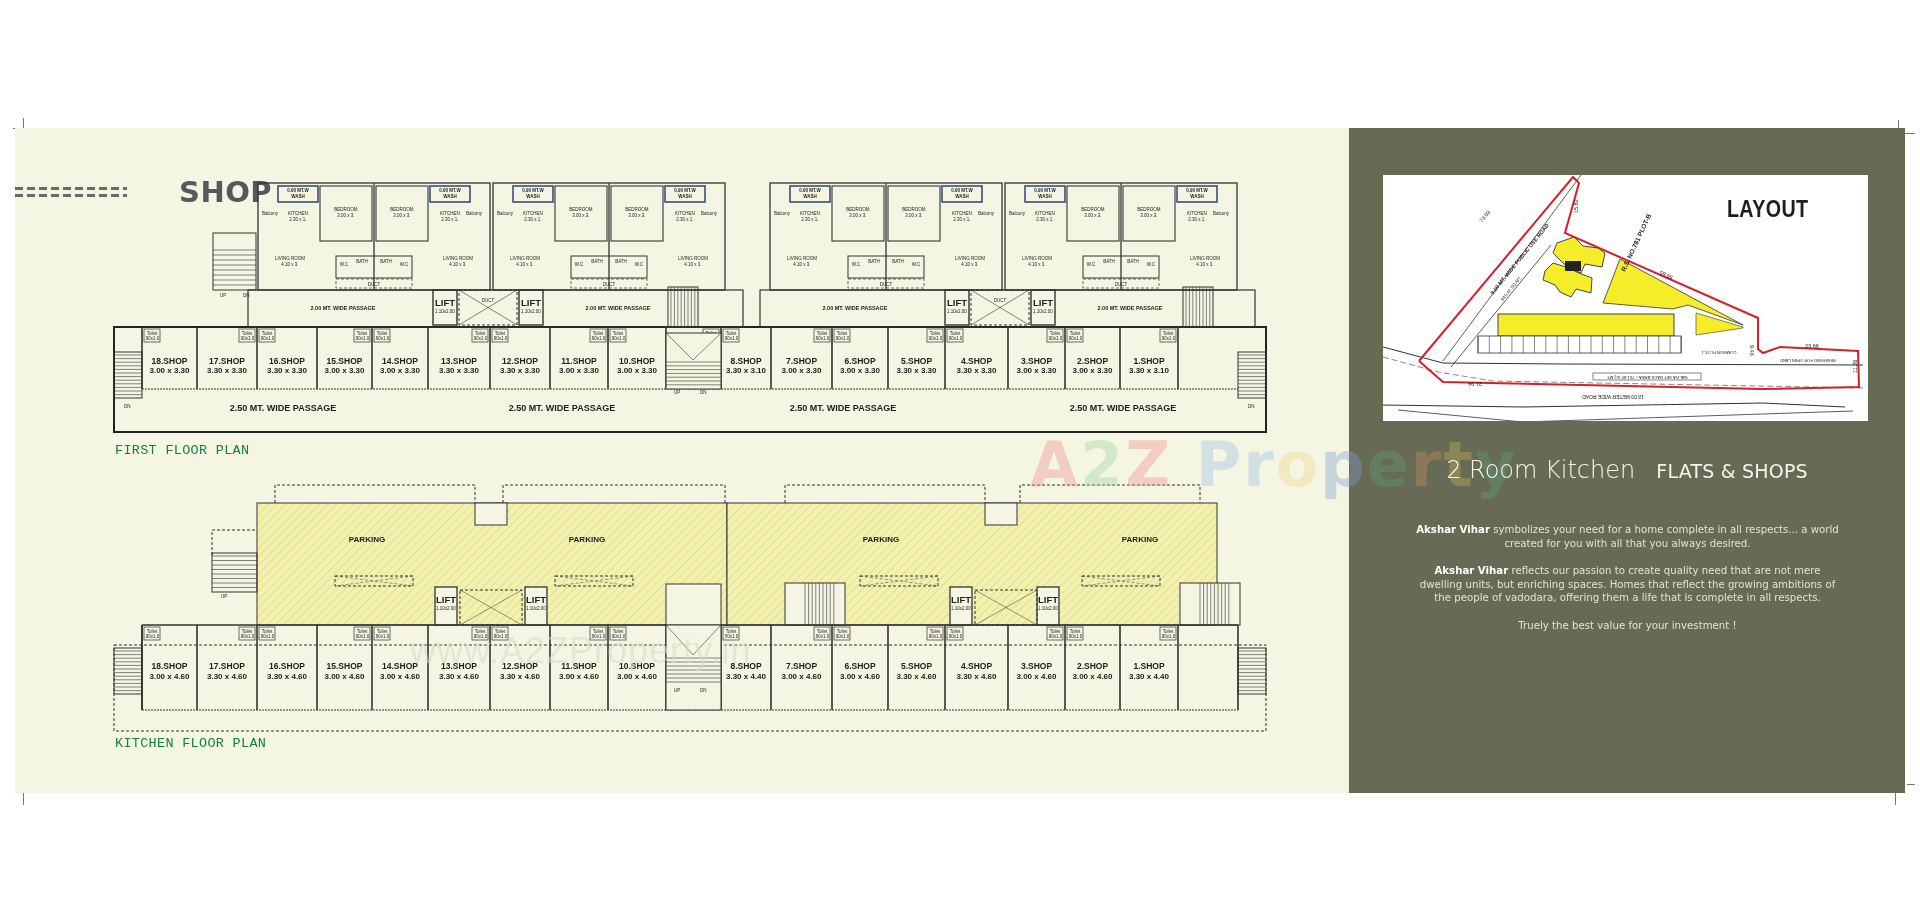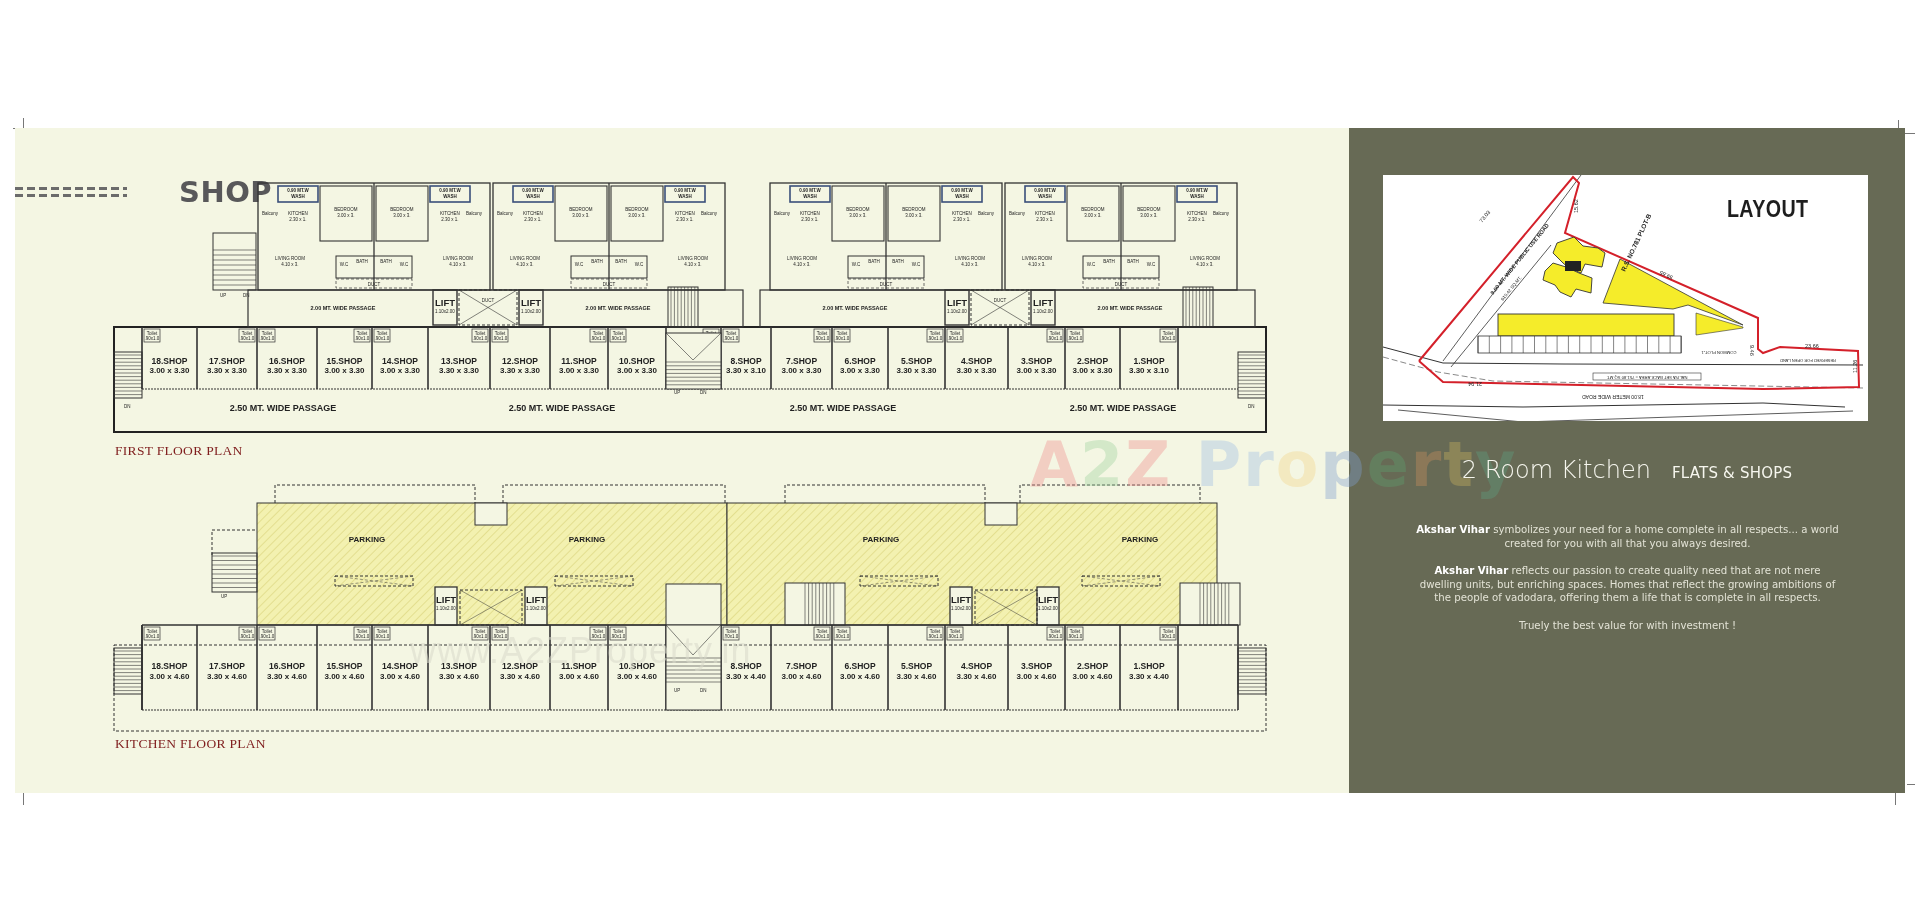--- a/index.html
+++ b/index.html
@@ -26,22 +26,22 @@
     background:
       repeating-linear-gradient(90deg, #6b6b6b 0 8px, transparent 8px 12px) 0 2px / 100% 3px no-repeat,
       repeating-linear-gradient(90deg, #6b6b6b 0 8px, transparent 8px 12px) 0 9px / 100% 3px no-repeat;
   }
   .shop-title {
     font-family: "DejaVu Sans", sans-serif; font-weight: bold;
     font-size: 29px; color: #58585a; letter-spacing: 0.5px;
   }
 
   .floor-label {
-    position: absolute; font-family: Liberation Serif, serif;
-    font-size: 13.5px; color: #7f1d1d; letter-spacing: 0.3px;
+    position: absolute; font-family: Liberation Mono, monospace;
+    font-size: 13.5px; color: #15803d; letter-spacing: 0.3px;
   }
 
   svg.plan { position: absolute; left: 0; top: 0; }
   svg text { font-family: "Liberation Sans", sans-serif; fill: #222; }
   .shop-name { font-size: 8.5px; font-weight: bold; }
   .shop-dim { font-size: 8px; font-weight: bold; }
   .tiny { font-size: 4.5px; }
   .small { font-size: 5.5px; }
   .passage-lbl { font-size: 9px; font-weight: bold; }
   .park-lbl { font-size: 8px; font-weight: bold; }
@@ -56,21 +56,21 @@
     font-family: "Liberation Sans", sans-serif; font-weight: bold;
     font-size: 24px; color: #1e1e1e; transform: scaleX(0.82); transform-origin: right top;
     letter-spacing: 0.5px;
   }
 
   .product-title {
     position: absolute; left: 1349px; top: 456px; width: 556px;
     text-align: center; color: #f6f6ee;
   }
   .product-title .main { font-size: 24px; font-family: "DejaVu Sans", sans-serif; font-weight: 300; }
-  .product-title .sub { font-size: 15px; margin-left: 16px; letter-spacing: 0.2px; }
+  .product-title .sub { font-size: 19px; margin-left: 16px; letter-spacing: 0.2px; }
 
   .desc {
     position: absolute; left: 1415px; top: 523px; width: 425px;
     color: #e3e3d6; font-family: "DejaVu Sans", sans-serif;
     font-size: 10.2px; line-height: 13.5px; text-align: center;
   }
   .desc p { margin-bottom: 14px; }
   .desc .brand { color: #ffffff; font-weight: bold; }
 
   .watermark {
@@ -751,14 +751,14 @@
 <div class="watermark" id="watermark"><span style="color: rgb(239, 143, 143);">A</span><span style="color: rgb(159, 211, 159);">2</span><span style="color: rgb(239, 143, 143);">Z</span><span style="color: rgb(255, 255, 255);"> </span><span style="color: rgb(159, 191, 227);">P</span><span style="color: rgb(159, 191, 227);">r</span><span style="color: rgb(243, 213, 138);">o</span><span style="color: rgb(127, 159, 207);">p</span><span style="color: rgb(95, 159, 111);">e</span><span style="color: rgb(201, 143, 95);">r</span><span style="color: rgb(201, 179, 95);">t</span><span style="color: rgb(95, 159, 127);">y</span></div>
 
 <div class="product-title">
   <span class="main">2 Room Kitchen</span>
   <span class="sub">FLATS &amp; SHOPS</span>
 </div>
 
 <div class="desc">
   <p><span class="brand">Akshar Vihar</span><span> symbolizes your need for a home complete in all respects... a world created for you with all that you always desired.</span></p>
   <p><span class="brand">Akshar Vihar</span><span> reflects our passion to create quality need that are not mere dwelling units, but enriching spaces. Homes that reflect the growing ambitions of the people of vadodara, offering them a life that is complete in all respects.</span></p>
-  <p><span>Truely the best value for with investment !</span></p>
+  <p><span>Truely the best value for your investment !</span></p>
 </div>
 
 </body></html>

